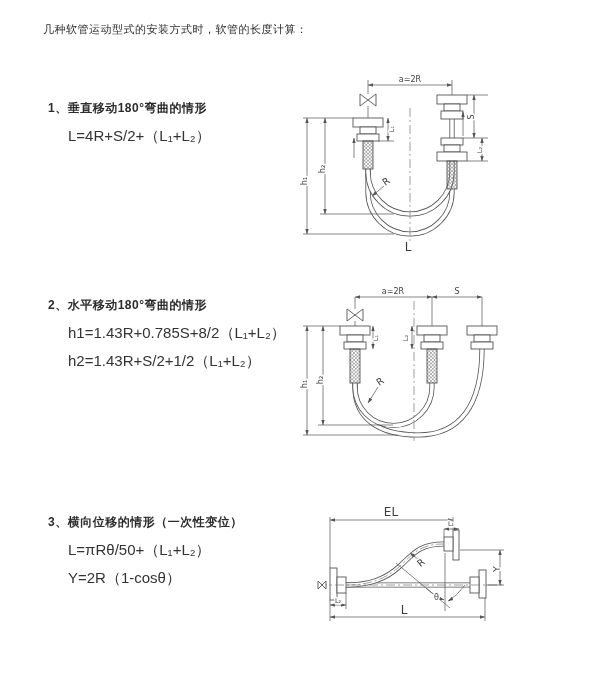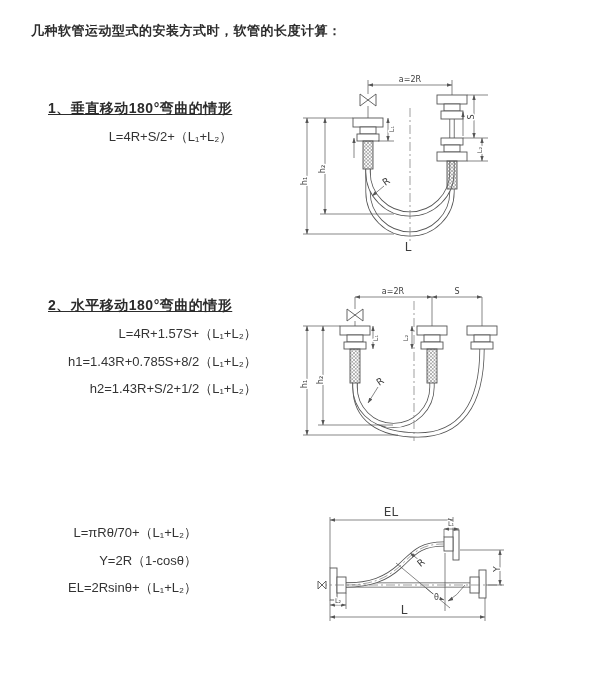--- a/index.html
+++ b/index.html
@@ -1,27 +1,27 @@
 <!DOCTYPE html>
 <html><head>
 <meta charset="utf-8">
 <style>
   html,body{margin:0;padding:0;}
   body{
     width:600px;height:675px;background:#ffffff;position:relative;overflow:hidden;
     font-family:"Liberation Sans", sans-serif;color:#333;
   }
   .title{
-    position:absolute;left:31px;top:22px;font-size:13px;font-weight:700;color:#2c2c2c;
+    position:absolute;left:43px;top:22px;font-size:11px;font-weight:400;color:#2c2c2c;
     letter-spacing:.5px;
   }
   .sec{position:absolute;left:48px;}
-  .sec-h{font-size:14px;font-weight:700;color:#2c2c2c;letter-spacing:.5px;text-decoration:underline;}
+  .sec-h{font-size:12px;font-weight:700;color:#2c2c2c;letter-spacing:.5px;}
   .formulas{margin-left:20px;margin-top:5px;}
-  .f{font-size:13px;line-height:27.5px;color:#333;white-space:pre;text-align:right;}
+  .f{font-size:15px;line-height:27.5px;color:#333;white-space:pre;}
   .diag{position:absolute;}
   svg{display:block;}
   svg .thin{stroke:#555;fill:none;stroke-width:0.7;}
   svg .tube-o{stroke:#555;fill:none;stroke-width:5.2;}
   svg .tube-i{stroke:#fff;fill:none;stroke-width:3.6;}
   svg .fit{stroke:#555;fill:#fff;stroke-width:0.9;}
   svg .cl{stroke:#777;fill:none;stroke-width:0.7;stroke-dasharray:9 3 2 3;}
   svg text{fill:#3d3d3d;font-family:"DejaVu Sans", sans-serif;}
   svg .dim{font-size:8px;}
   svg .dim-sm{font-size:6.5px;}
@@ -37,31 +37,30 @@
 <section class="sec" style="top:100px">
   <div class="sec-h">1、垂直移动180°弯曲的情形</div>
   <div class="formulas">
     <div class="f">L=4R+S/2+（L₁+L₂）</div>
   </div>
 </section>
 
 <section class="sec" style="top:297px">
   <div class="sec-h">2、水平移动180°弯曲的情形</div>
   <div class="formulas">
-    <div class="f">L=4R+1.57S+（L₁+L₂）</div>
     <div class="f">h1=1.43R+0.785S+8/2（L₁+L₂）</div>
     <div class="f">h2=1.43R+S/2+1/2（L₁+L₂）</div>
   </div>
 </section>
 
 <section class="sec" style="top:514px">
+  <div class="sec-h">3、横向位移的情形（一次性变位）</div>
   <div class="formulas">
-    <div class="f">L=πRθ/70+（L₁+L₂）</div>
+    <div class="f">L=πRθ/50+（L₁+L₂）</div>
     <div class="f">Y=2R（1-cosθ）</div>
-    <div class="f">EL=2Rsinθ+（L₁+L₂）</div>
   </div>
 </section>
 
 <svg class="diag" style="left:298px;top:66px" width="245" height="195" viewBox="0 0 245 195">
   <defs>
     <marker id="ar1" viewBox="0 0 10 10" refX="9.5" refY="5" markerWidth="8" markerHeight="8" orient="auto-start-reverse">
       <path d="M0,1.8 L10,5 L0,8.2 Z" fill="#555"></path>
     </marker>
     <pattern id="hb1" width="3.5" height="3.5" patternUnits="userSpaceOnUse">
       <path d="M0,0 L3.5,3.5 M3.5,0 L0,3.5" stroke="#666" stroke-width="0.5"></path>

